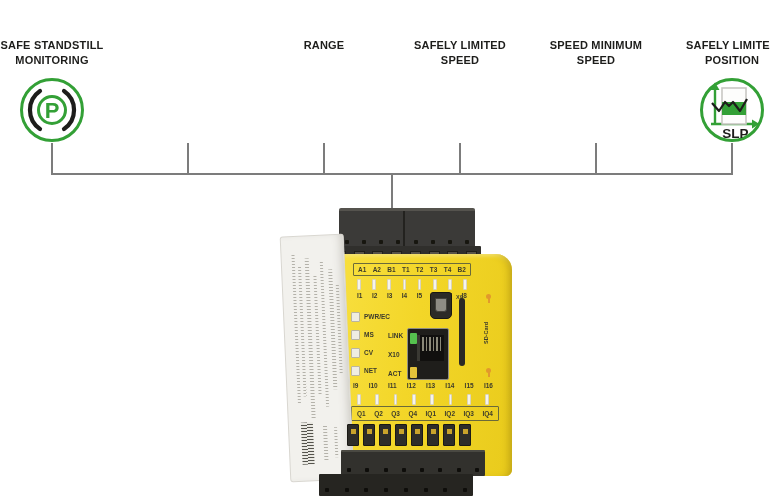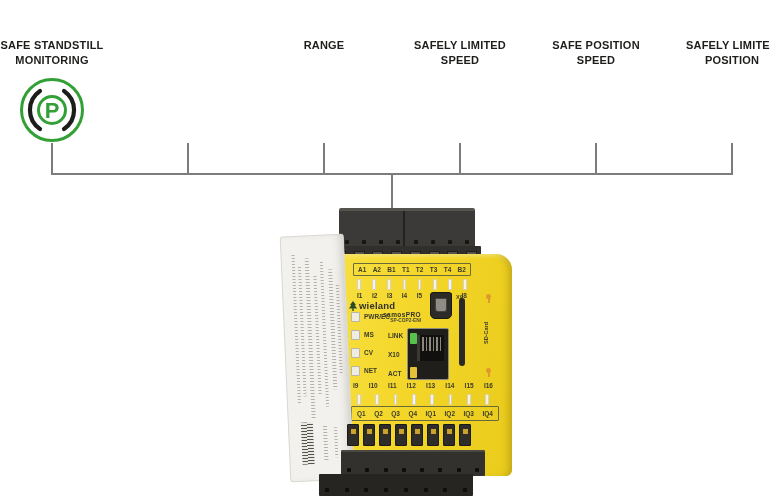--- a/index.html
+++ b/index.html
@@ -122,29 +122,41 @@
 
   <div class="fn" style="left:392px">
     <div class="fn-title">
       <div>SAFELY LIMITED</div>
       <div>SPEED</div>
     </div>
   </div>
 
   <div class="fn" style="left:528px">
     <div class="fn-title">
-      <div>SAFE POSITION</div>
+      <div>SPEED MINIMUM</div>
       <div>SPEED</div>
     </div>
   </div>
 
   <div class="fn" style="left:664px">
     <div class="fn-title">
       <div>SAFELY LIMITED</div>
       <div>POSITION</div>
+    </div>
+    <div class="fn-badge">
+      <svg viewBox="0 0 66 66">
+        <circle cx="33" cy="33" r="30.5" fill="#fff" stroke="#33a036" stroke-width="3"></circle>
+        <path d="M16,11 V47 M12,47 H56" fill="none" stroke="#33a036" stroke-width="2.4"></path>
+        <path d="M16,5.5 L11.5,13 H20.5 Z" fill="#33a036"></path>
+        <path d="M60.5,47 L53,42.5 V51.5 Z" fill="#33a036"></path>
+        <rect x="23" y="11" width="24" height="36" fill="#fdfdfc" stroke="#c8c7c3" stroke-width="1.6"></rect>
+        <rect x="23" y="25" width="24" height="13" fill="#33a036"></rect>
+        <path d="M13,26 L20,34 L26,25 L30,29 L34,25 L41,34 L48,22" fill="none" stroke="#1d1d1b" stroke-width="2.2" stroke-linejoin="round"></path>
+      </svg>
+      <span class="abbr">SLP</span>
     </div>
   </div>
 
   <div class="device">
 
     <div class="dev-abs topblock">
       <div class="split"></div>
       <div class="dotrow">
           <span></span>
           <span></span>
@@ -195,30 +207,20 @@
           <span class="t-lbl">I1</span>
           <span class="t-lbl">I2</span>
           <span class="t-lbl">I3</span>
           <span class="t-lbl">I4</span>
           <span class="t-lbl">I5</span>
           <span class="t-lbl">I6</span>
           <span class="t-lbl">I7</span>
           <span class="t-lbl">I8</span>
         </div>
 
-      <div class="dev-abs" style="left:18px;top:46px;width:72px">
-        <div style="display:flex;align-items:center;gap:2px">
-          <svg width="8" height="10" viewBox="0 0 8 10">
-            <path d="M4,0 L7,4 H5.7 L8,7.5 H4.7 V10 H3.3 V7.5 H0 L2.3,4 H1 Z" fill="#2d4a2d"></path>
-          </svg>
-          <span class="brand-name">wieland</span>
-        </div>
-        <div class="brand-series" style="text-align:right">samosPRO</div>
-        <div class="brand-model" style="text-align:right">SP-COP2-ENI</div>
-      </div>
 
       <div class="dev-abs usb" style="left:99px;top:38px"></div>
       <span class="tinylbl" style="left:125px;top:40px">X9</span>
 
       <div class="dev-abs sdslot" style="left:128px;top:44px"></div>
       <div class="dev-abs sdcol" style="left:148px;top:40px">
         <span class="sdpin" style="top:0"></span>
         <span class="sdtext">SD-Card</span>
         <span class="sdpin" style="top:74px"></span>
       </div>

